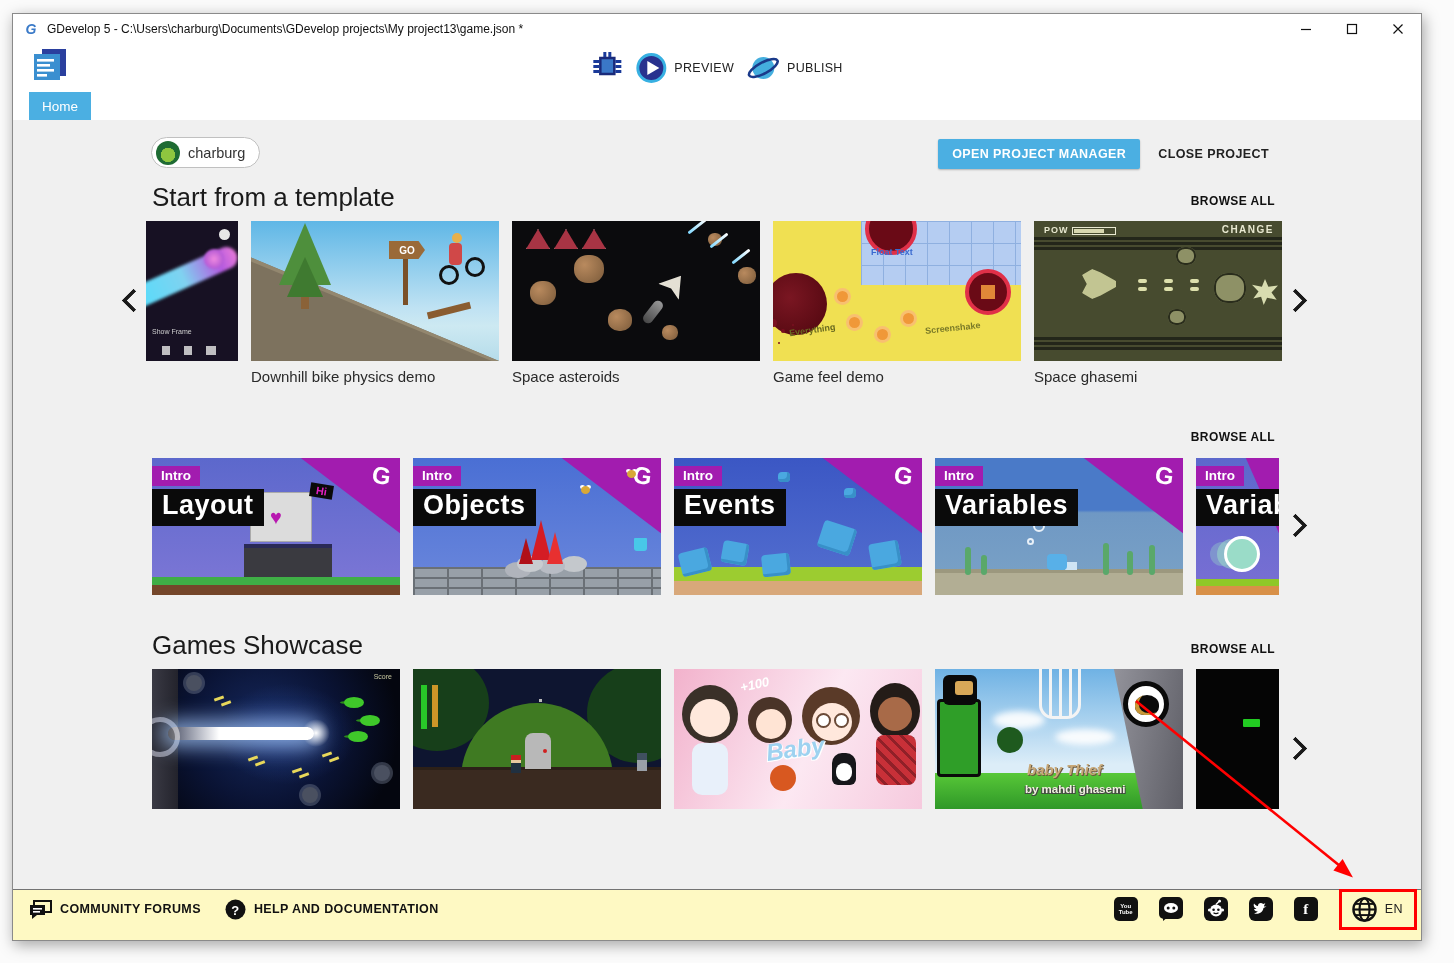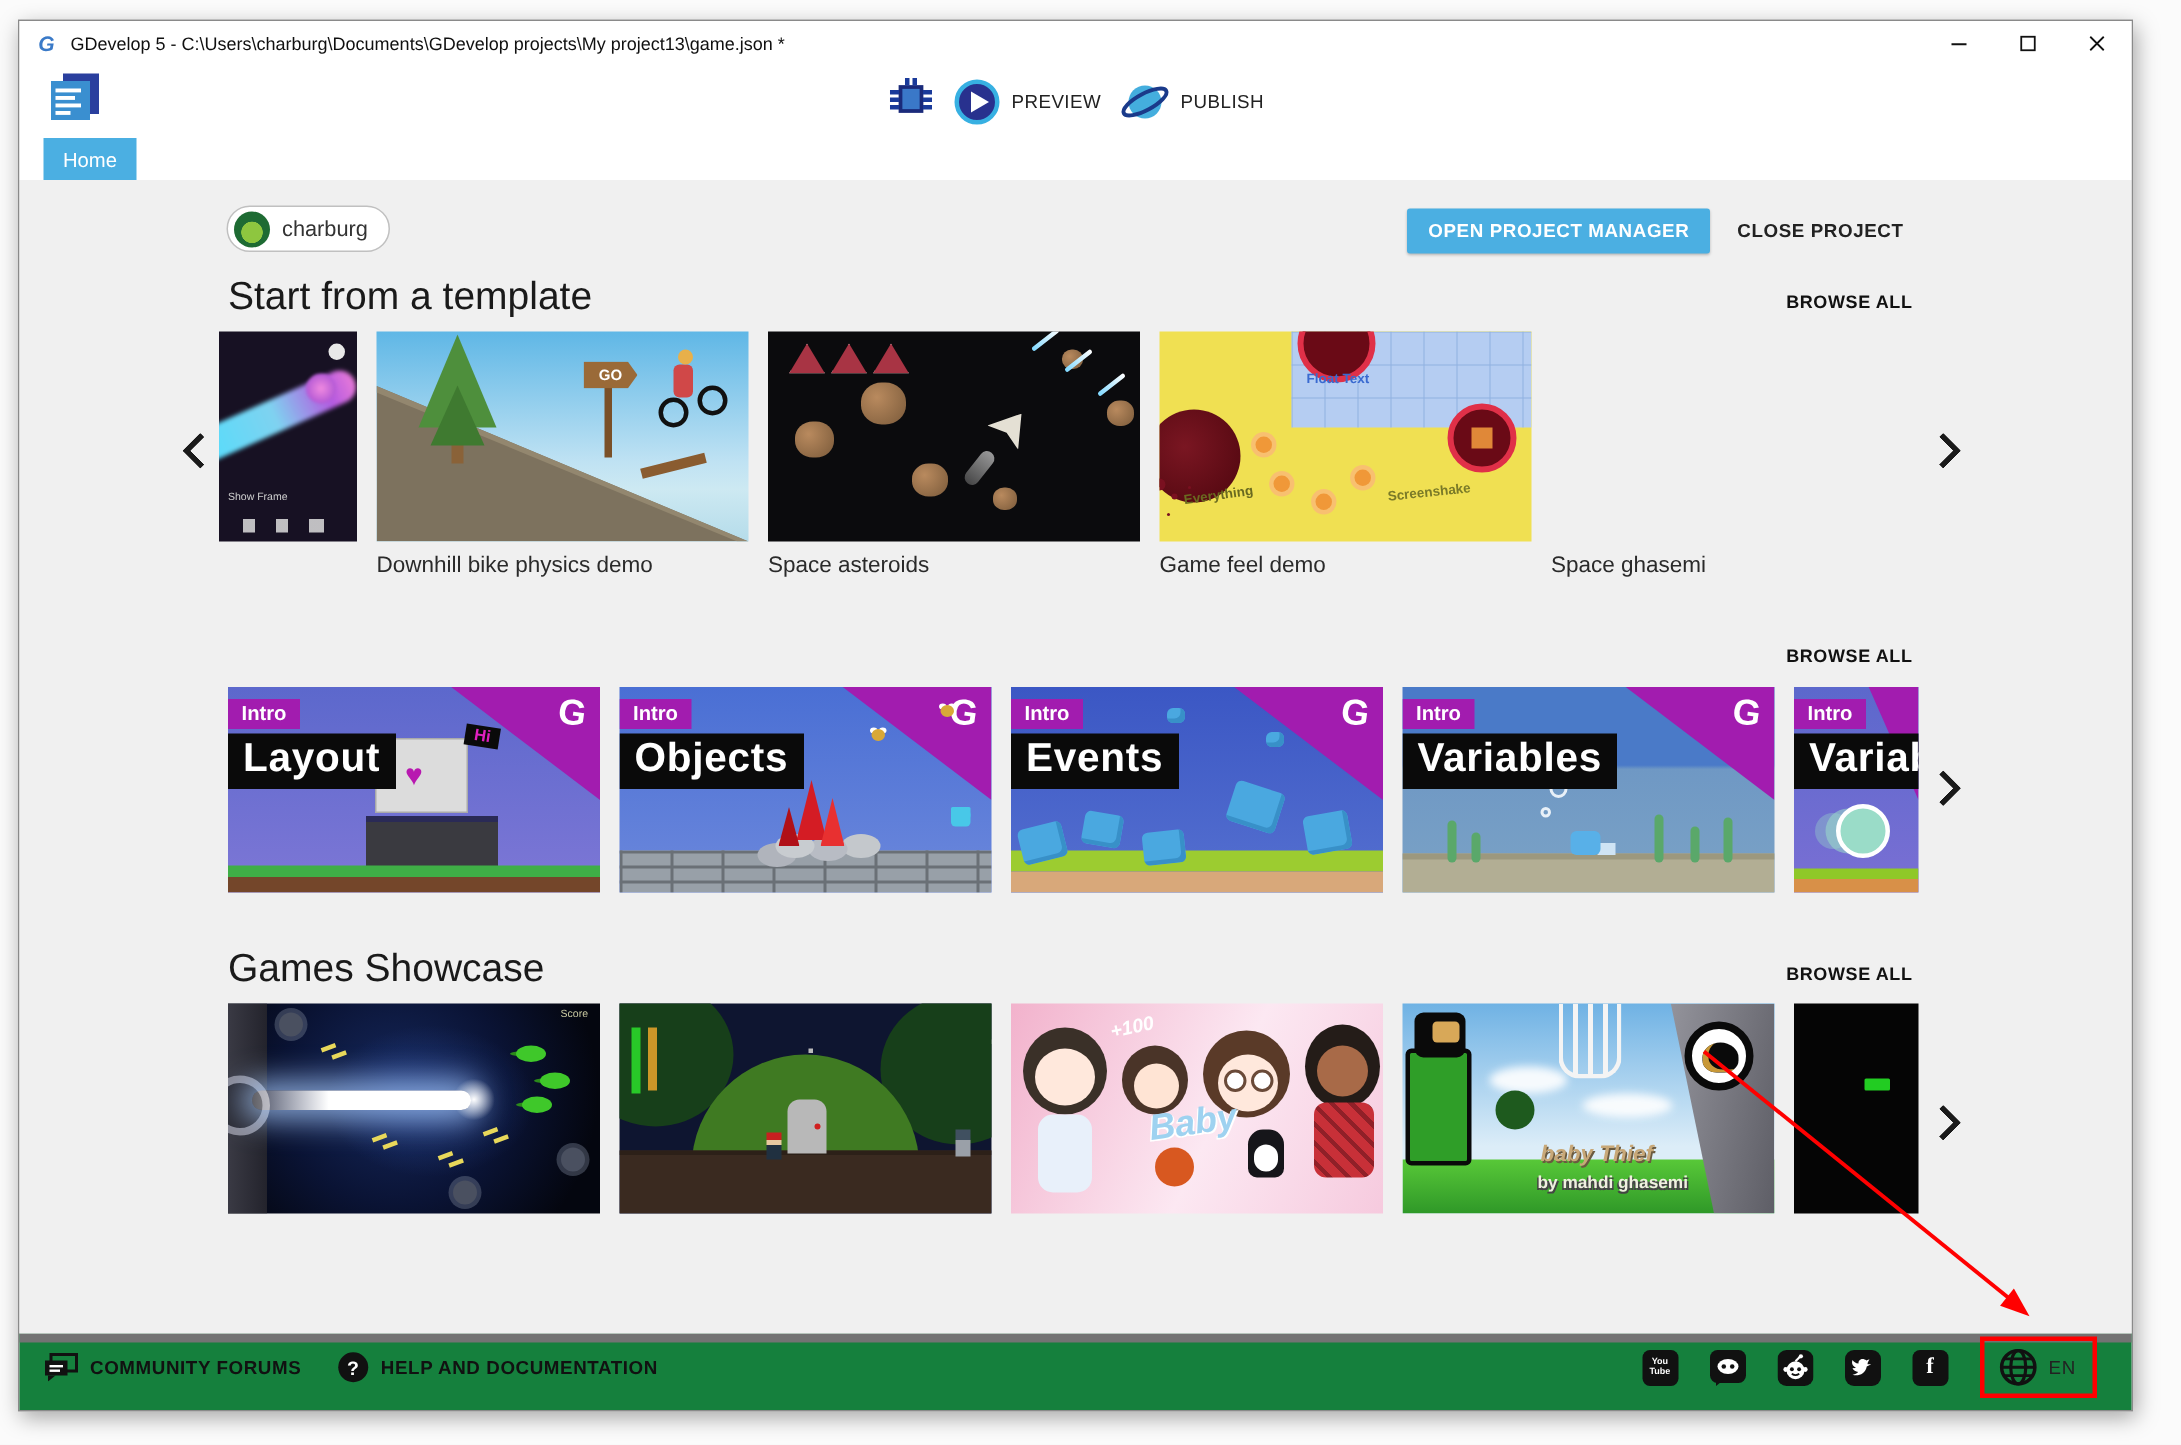--- a/index.html
+++ b/index.html
@@ -213,28 +213,28 @@
   .s4 .cage { position:absolute; left:104px; top:0; width:42px; height:50px; border:3px solid #f4f4f4; border-top:none;
               border-radius:0 0 14px 14px; background:repeating-linear-gradient(90deg,transparent 0 7px,#f4f4f4 7px 10px); }
   .s4 .title { position:absolute; left:92px; top:92px; color:#c8a878; font-size:15px; font-weight:bold; font-style:italic;
                text-shadow:1px 1px 0 #6a5a40; }
   .s4 .byline { position:absolute; left:90px; top:114px; color:#f0f0e0; font-size:11.5px; font-weight:bold;
                 text-shadow:1px 1px 0 #444,-1px 1px 0 #444; }
   .s5 { width:83px; height:140px; background:#050505; }
   .s5 .brick { position:absolute; left:47px; top:50px; width:17px; height:8px; background:#22cc22; border-radius:1px; }
 
   
-  .footer { height:51px; background:#15803d; display:flex; align-items:center; padding:0 0 12px 16px; flex:0 0 auto; border-top:6px solid #737373; }
+  .footer { height:51px; background:#fef9c3; display:flex; align-items:center; padding:0 0 12px 16px; flex:0 0 auto; border-top:1px solid #737373; }
   .f-item { display:flex; align-items:center; gap:8px; font-size:12.5px; font-weight:600; letter-spacing:.4px; color:#111; margin-right:24px; }
   .f-right { margin-left:auto; display:flex; align-items:center; gap:21px; }
   .soc { width:24px; height:24px; display:flex; align-items:center; justify-content:center; }
   .soc-box { width:24px; height:24px; background:#111; border-radius:5px; color:#fff; display:flex; align-items:center; justify-content:center; }
   .yt-txt { font-size:6px; font-weight:bold; line-height:6.5px; text-align:center; }
   .fb-txt { font-size:15px; font-weight:bold; font-family:"Liberation Serif", serif; }
-  .lang-box { display:flex; align-items:center; gap:7px; border:3px solid #FF0000; padding:4px 11px 4px 9px; margin-right:23px; }
+  .lang-box { display:flex; align-items:center; gap:7px; border:3px solid #FF0000; padding:4px 11px 4px 9px; margin-right:4px; }
   .lang-label { font-size:12.5px; color:#222; letter-spacing:.5px; }
 
   .annotation-svg { position:absolute; left:0; top:0; width:1454px; height:963px; pointer-events:none; z-index:60; }
 </style>
 </head>
 <body>
 
 <div class="page">
   <div class="window">
 
@@ -366,20 +366,36 @@
           <div class="c2i"></div>
           <div class="c3"></div>
           <div class="spl"></div>
           <div class="dot" style="left:76px; top:96px"></div>
           <div class="dot" style="left:104px; top:108px"></div>
           <div class="dot" style="left:130px; top:92px"></div>
           <div class="dot" style="left:64px; top:70px"></div>
           <div class="txt" style="left:98px; top:26px; color:#3a6ad0">Float Text</div>
           <div class="txt" style="left:16px; top:104px; color:#6a6a20; transform:rotate(-8deg)">Everything</div>
           <div class="txt" style="left:152px; top:102px; color:#7a7a28; transform:rotate(-6deg)">Screenshake</div>
+        </div>
+        <div class="card t5">
+          <div class="band" style="top:16px"></div>
+          <div class="band" style="bottom:10px"></div>
+          <div class="pow">POW</div>
+          <div class="powbar"></div>
+          <div class="powfill"></div>
+          <div class="change">CHANGE</div>
+          <div class="ship"></div>
+          <div class="blt" style="left:104px; top:58px"></div>
+          <div class="blt" style="left:130px; top:58px"></div>
+          <div class="blt" style="left:156px; top:58px"></div>
+          <div class="ast" style="left:142px; top:26px; width:20px; height:18px"></div>
+          <div class="ast" style="left:180px; top:52px; width:32px; height:30px"></div>
+          <div class="ast" style="left:134px; top:88px; width:18px; height:16px"></div>
+          <div class="spiky"></div>
         </div>
       </div>
       <span class="chev chev-right" style="left:1274px; top:172px"></span>
       <div class="caps" style="left:238px; top:248px">
         <span class="cap">Downhill bike physics demo</span>
         <span class="cap">Space asteroids</span>
         <span class="cap">Game feel demo</span>
         <span class="cap">Space ghasemi</span>
       </div>
 

